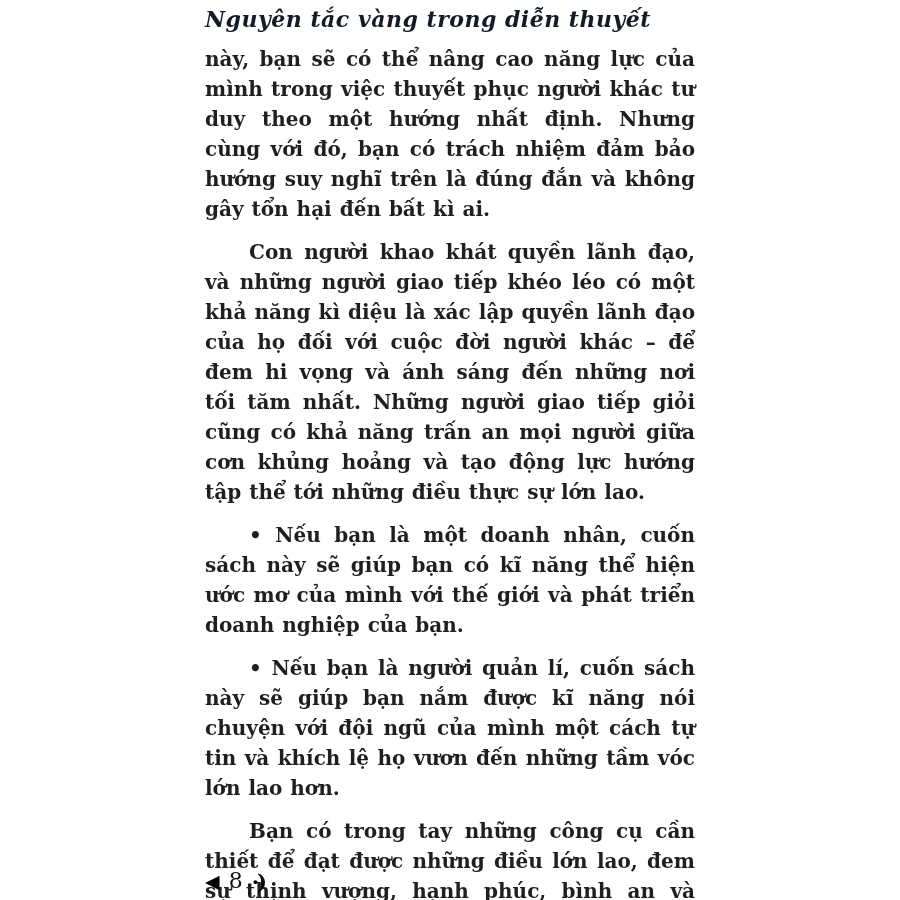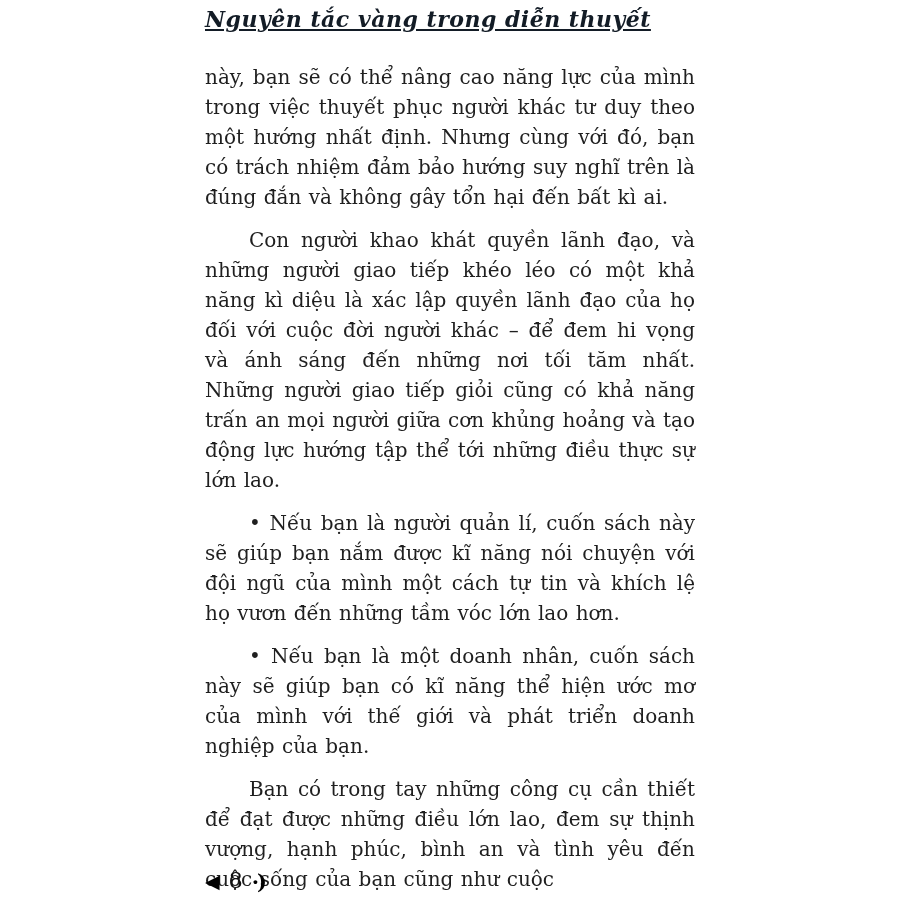--- a/index.html
+++ b/index.html
@@ -17,31 +17,31 @@
     height: 900px;
     padding: 6px 205px 0 205px;
   }
   .running-header {
     font-family: "DejaVu Serif", "Liberation Serif", serif;
     font-style: italic;
     font-weight: 700;
     font-size: 22px;
     color: #131c26;
     letter-spacing: 0.5px;
-    margin-bottom: 30px;
+    margin-bottom: 12px;
     white-space: nowrap;
-    text-decoration: underline;
   }
   .body-text p {
     font-size: 20px;
     line-height: 30px;
     text-align: justify;
     color: #1f1f1f;
     margin-bottom: 13px;
     word-spacing: 1px;
+    font-weight: bold;
   }
   .body-text p.cont { text-indent: 0; }
   .body-text p.ind  { text-indent: 44px; }
   .body-text p.bul  { text-indent: 44px; }
   .page-footer {
     position: absolute;
     left: 205px;
     bottom: 8px;
     display: flex;
     align-items: center;
@@ -70,22 +70,22 @@
 
 <div class="page">
 
   <div class="running-header">
     <span>Nguyên tắc vàng trong diễn thuyết</span>
   </div>
 
   <div class="body-text">
     <p class="cont">này, bạn sẽ có thể nâng cao năng lực của mình trong việc thuyết phục người khác tư duy theo một hướng nhất định. Nhưng cùng với đó, bạn có trách nhiệm đảm bảo hướng suy nghĩ trên là đúng đắn và không gây tổn hại đến bất kì ai.</p>
     <p class="ind">Con người khao khát quyền lãnh đạo, và những người giao tiếp khéo léo có một khả năng kì diệu là xác lập quyền lãnh đạo của họ đối với cuộc đời người khác – để đem hi vọng và ánh sáng đến những nơi tối tăm nhất. Những người giao tiếp giỏi cũng có khả năng trấn an mọi người giữa cơn khủng hoảng và tạo động lực hướng tập thể tới những điều thực sự lớn lao.</p>
+    <p class="bul">• Nếu bạn là một doanh nhân, cuốn sách này sẽ giúp bạn có kĩ năng thể hiện ước mơ của mình với thế giới và phát triển doanh nghiệp của bạn.</p>
     <p class="bul">• Nếu bạn là người quản lí, cuốn sách này sẽ giúp bạn nắm được kĩ năng nói chuyện với đội ngũ của mình một cách tự tin và khích lệ họ vươn đến những tầm vóc lớn lao hơn.</p>
-    <p class="bul">• Nếu bạn là một doanh nhân, cuốn sách này sẽ giúp bạn có kĩ năng thể hiện ước mơ của mình với thế giới và phát triển doanh nghiệp của bạn.</p>
     <p class="ind">Bạn có trong tay những công cụ cần thiết để đạt được những điều lớn lao, đem sự thịnh vượng, hạnh phúc, bình an và tình yêu đến cuộc sống của bạn cũng như cuộc</p>
   </div>
 
   <div class="page-footer">
     <span class="ornament-left">◀</span>
     <span class="page-number">8</span>
     <span class="ornament-right">·)</span>
   </div>
 
 </div>

